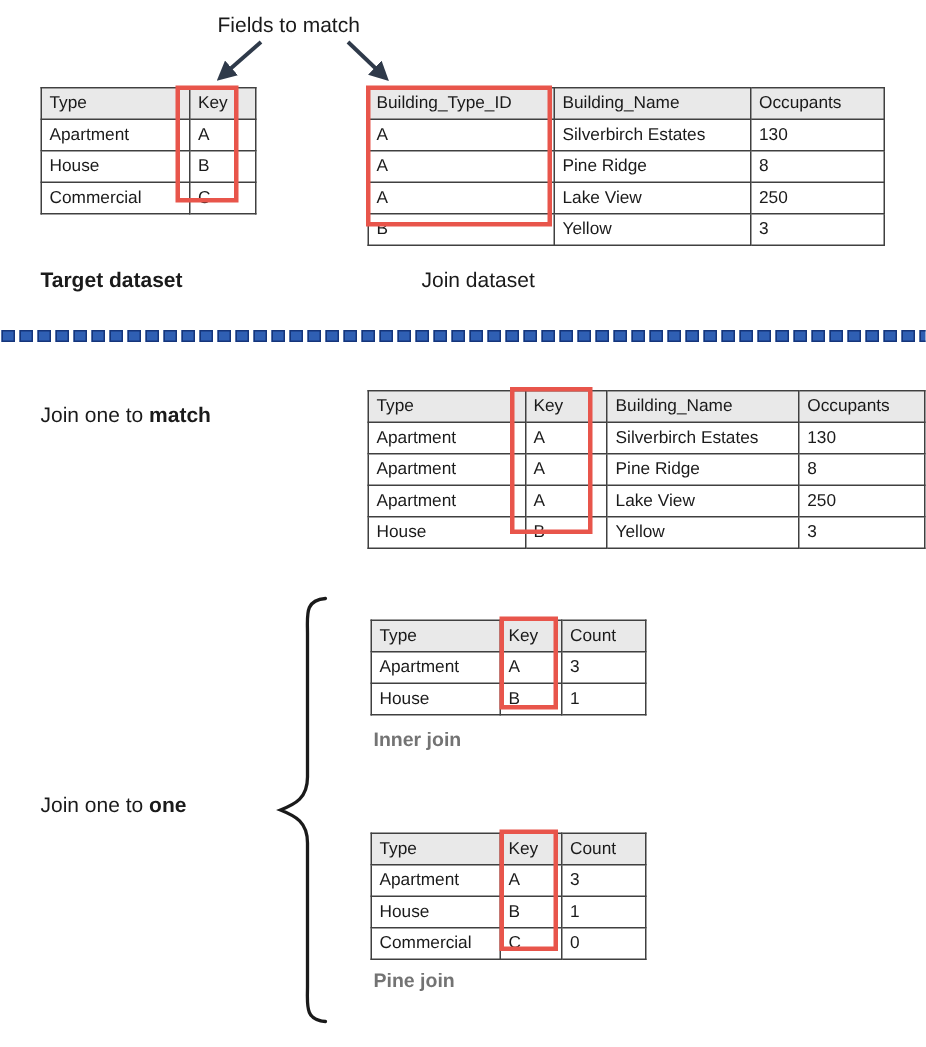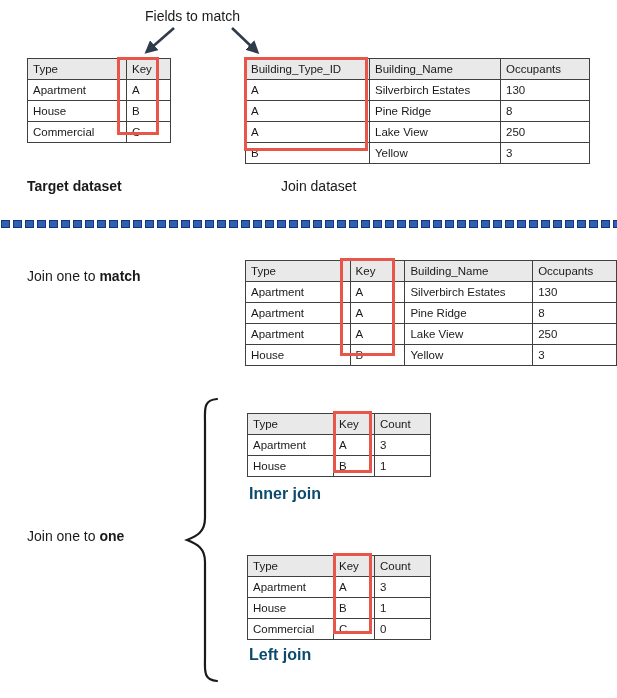--- a/index.html
+++ b/index.html
@@ -53,23 +53,23 @@
     color: #1a1a1a;
     white-space: nowrap;
   }
   .section-label {
     font-size: 14px;
     color: #1a1a1a;
     white-space: nowrap;
   }
   .section-label b { font-weight: bold; }
   .join-name {
-    font-size: 16px;
+    font-size: 13px;
     font-weight: bold;
-    color: #0c4a6e;
+    color: #737373;
     white-space: nowrap;
   }
   .title-note {
     font-size: 14px;
     color: #1a1a1a;
     white-space: nowrap;
   }
 
   
   .divider {
@@ -334,13 +334,13 @@
       <tr>
         <td>Commercial</td>
         <td>C</td>
         <td>0</td>
       </tr>
     </tbody>
   </table>
 </div>
 <div class="key-box" style="left:333px; top:553px; width:39px; height:81px;"></div>
 
-<div class="abs join-name" style="left:249px; top:646px;">Left join</div>
+<div class="abs join-name" style="left:249px; top:646px;">Pine join</div>
 
 </body></html>

